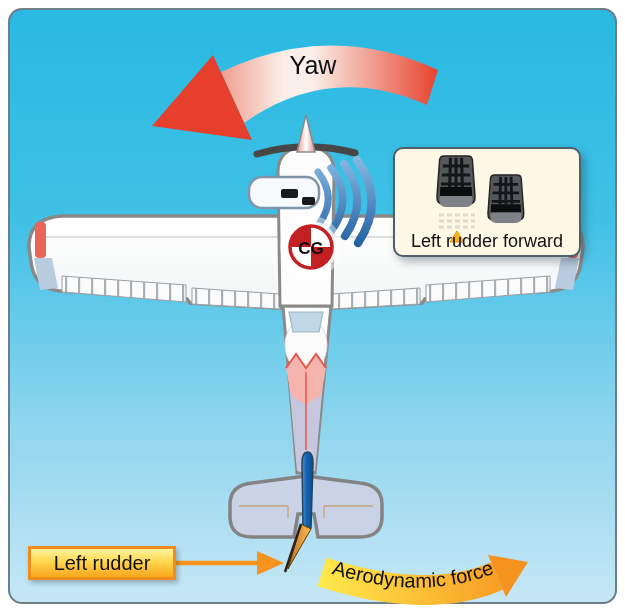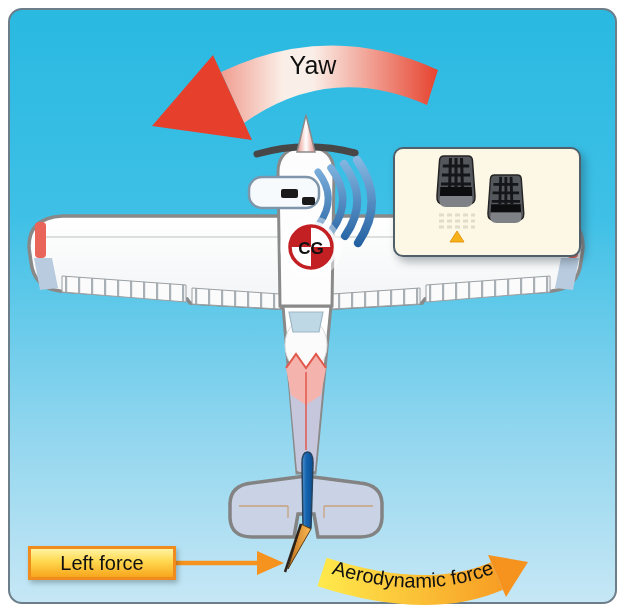--- a/index.html
+++ b/index.html
@@ -164,15 +164,16 @@
     </defs>
     <g stroke="#DBD8C6" stroke-width="3" opacity="0.85" stroke-dasharray="5 3">
       <path d="M44 66 H80"></path>
         <path d="M44 72 H80"></path>
         <path d="M44 78 H80"></path>
     </g>
     <use href="#pedalShape" transform="translate(42,7)"></use>
     <use href="#pedalShape" transform="translate(93,26) scale(0.94)"></use>
     <polygon points="55,93 69,93 62,82" fill="#F8B219" stroke="#E08A00" stroke-width="0.8"></polygon>
   </svg>
+  <div class="inset-caption">Left rudder forward</div>
 </div>
 
-<div class="lr-label">Left force</div>
+<div class="lr-label">Left rudder</div>
 
 </body></html>

